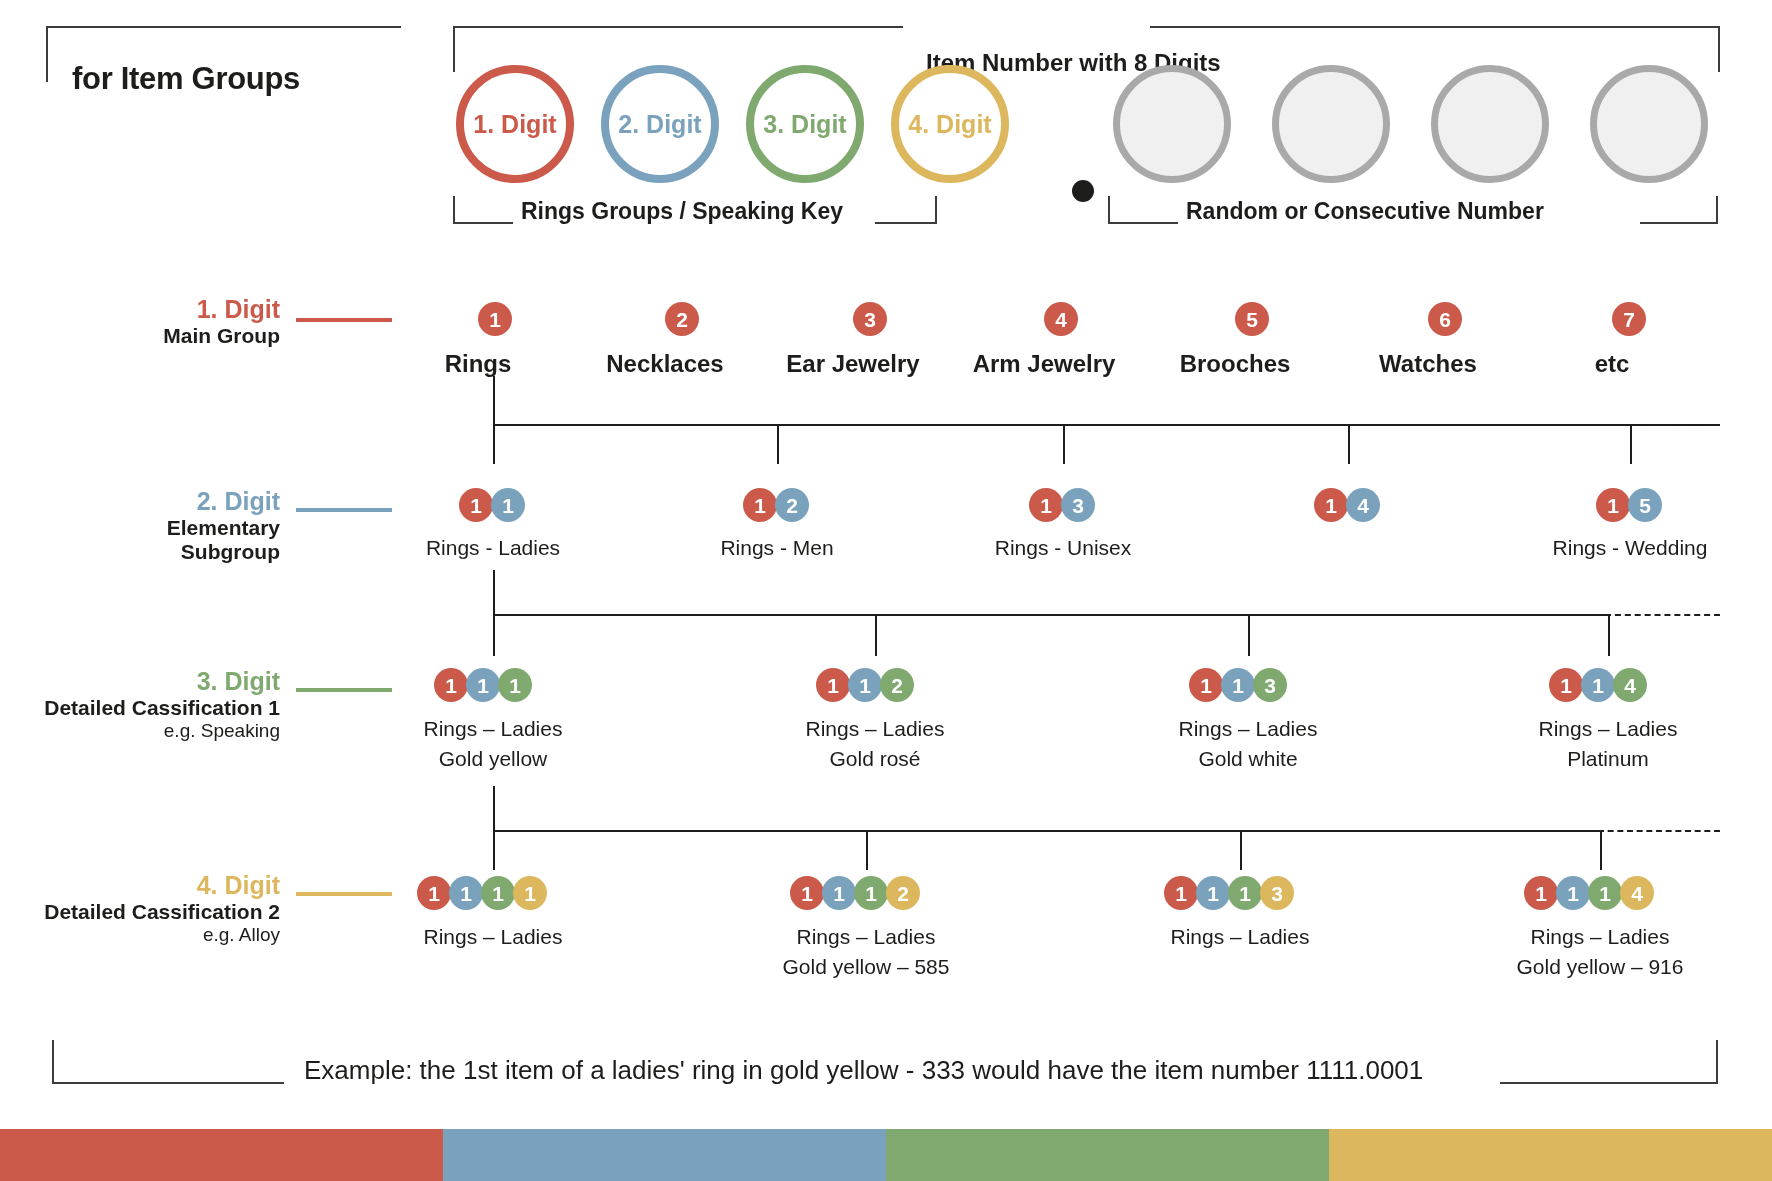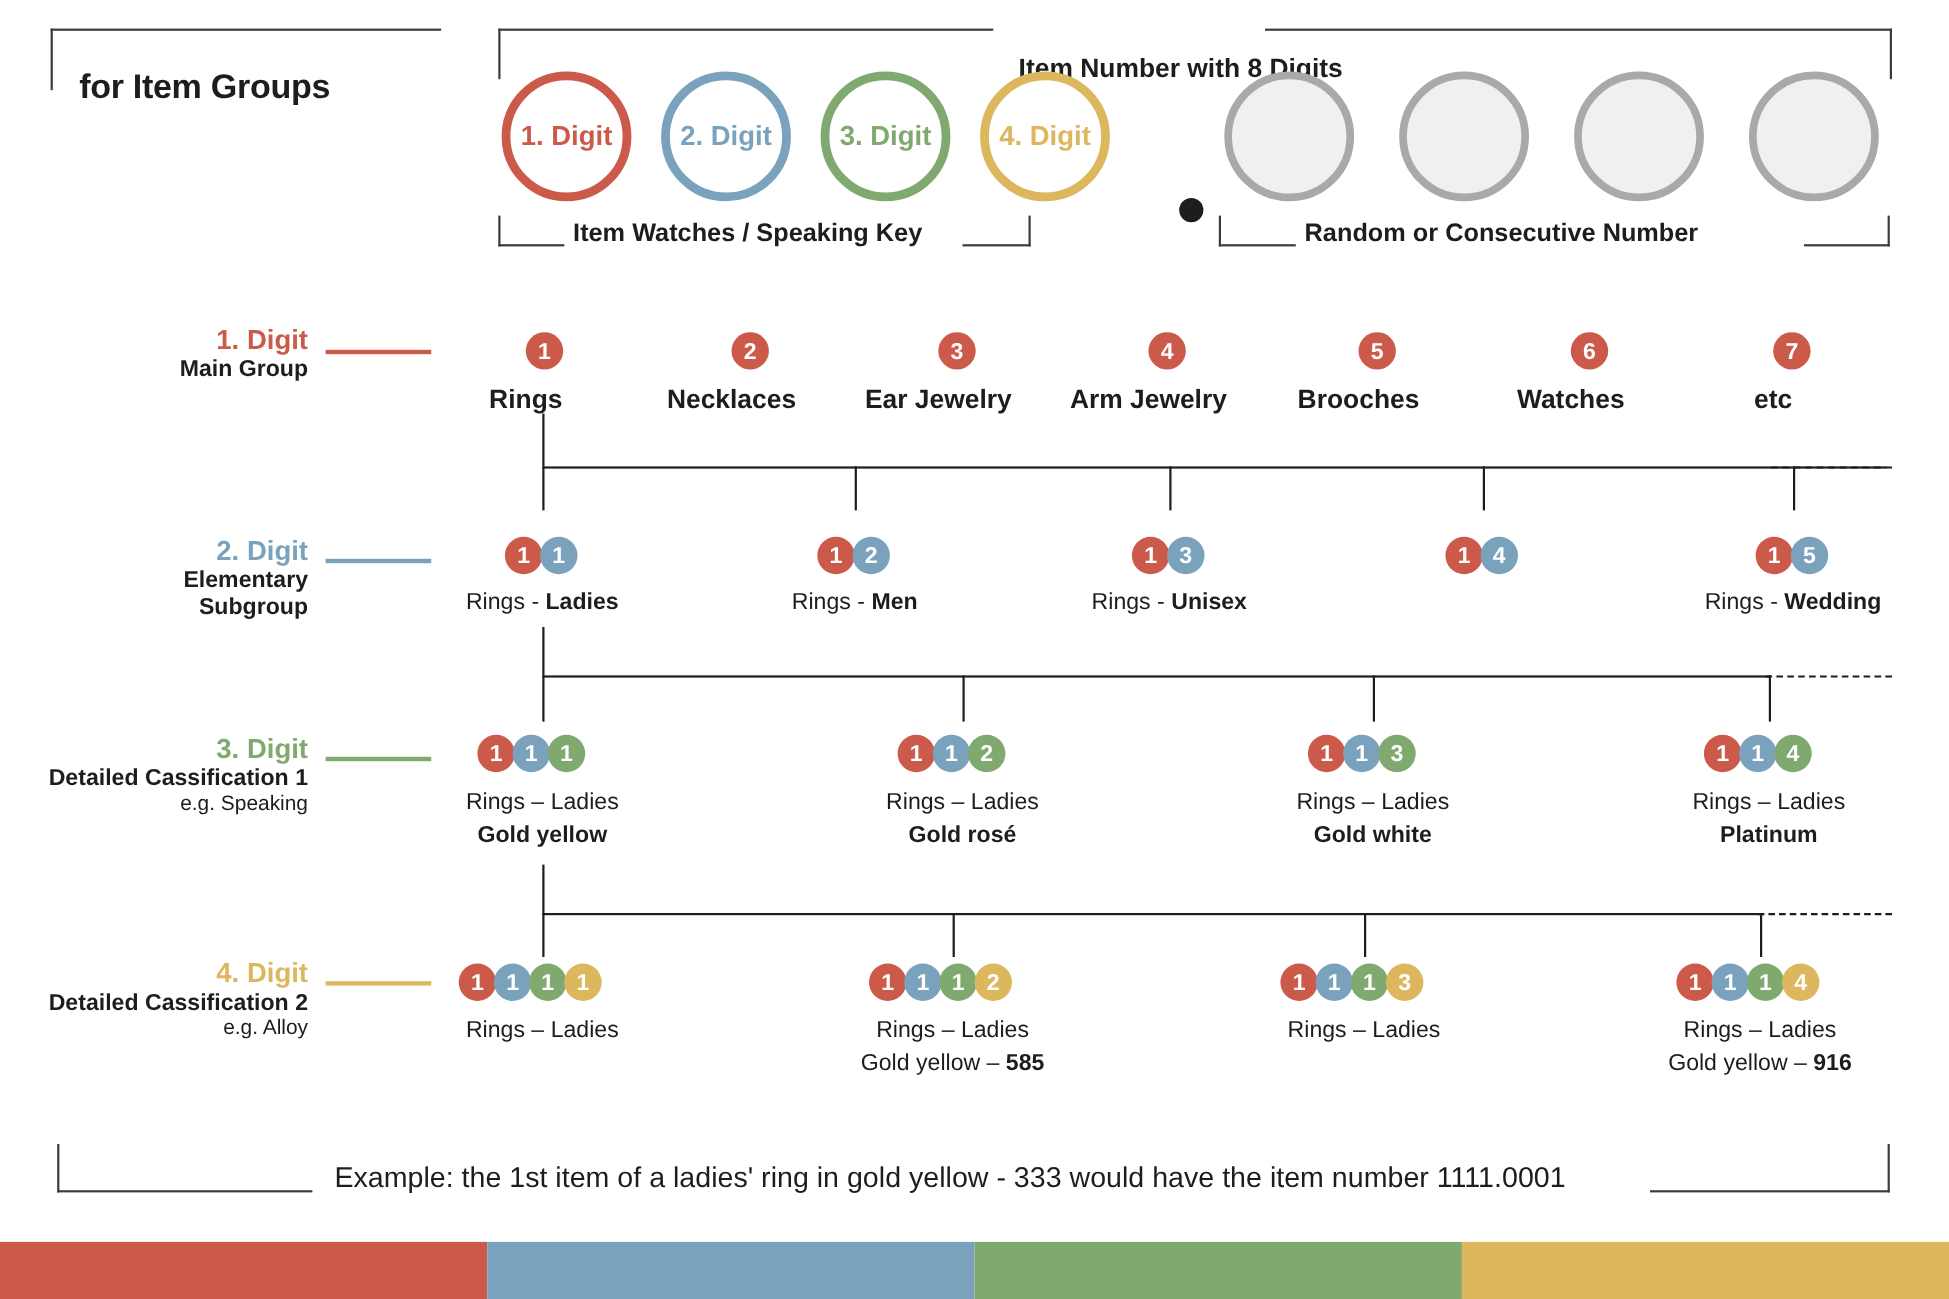--- a/index.html
+++ b/index.html
@@ -86,21 +86,21 @@
 
   
   .node-cap{
     position:absolute;text-align:center;white-space:nowrap;
     font-size:24px;font-weight:bold;
   }
   .node-line{
     position:absolute;text-align:center;white-space:nowrap;font-size:21px;
     line-height:1.45;
   }
-  .node-line b{font-weight:bold;}
+  .node-line b{font-weight:normal;}
 
   
   .example{
     position:absolute;font-size:26px;white-space:nowrap;
   }
 
   
   .colorbar{position:absolute;left:0;bottom:0;width:1772px;height:52px;display:flex;}
   .colorbar div{height:100%;}
 </style>
@@ -137,21 +137,21 @@
 
   <div class="dot" style="left:1072px;top:180px;"></div>
 
   <div class="gray-circle" style="left:1113px;top:65px;"></div>
   <div class="gray-circle" style="left:1272px;top:65px;"></div>
   <div class="gray-circle" style="left:1431px;top:65px;"></div>
   <div class="gray-circle" style="left:1590px;top:65px;"></div>
 
   <div class="vline" style="left:453px;top:196px;height:28px;"></div>
   <div class="hline" style="left:453px;top:222px;width:60px;"></div>
-  <div class="cap-bold" style="left:521px;top:198px;">Item Watches / Speaking Key</div>
+  <div class="cap-bold" style="left:521px;top:198px;">Rings Groups / Speaking Key</div>
   <div class="hline" style="left:875px;top:222px;width:62px;"></div>
   <div class="vline" style="left:935px;top:196px;height:28px;"></div>
 
   <div class="vline" style="left:1108px;top:196px;height:28px;"></div>
   <div class="hline" style="left:1108px;top:222px;width:70px;"></div>
   <div class="cap-bold" style="left:1186px;top:198px;">Random or Consecutive Number</div>
   <div class="hline" style="left:1640px;top:222px;width:78px;"></div>
   <div class="vline" style="left:1716px;top:196px;height:28px;"></div>
 
   <div class="rowlabel" style="left:60px;top:296px;width:220px;">

